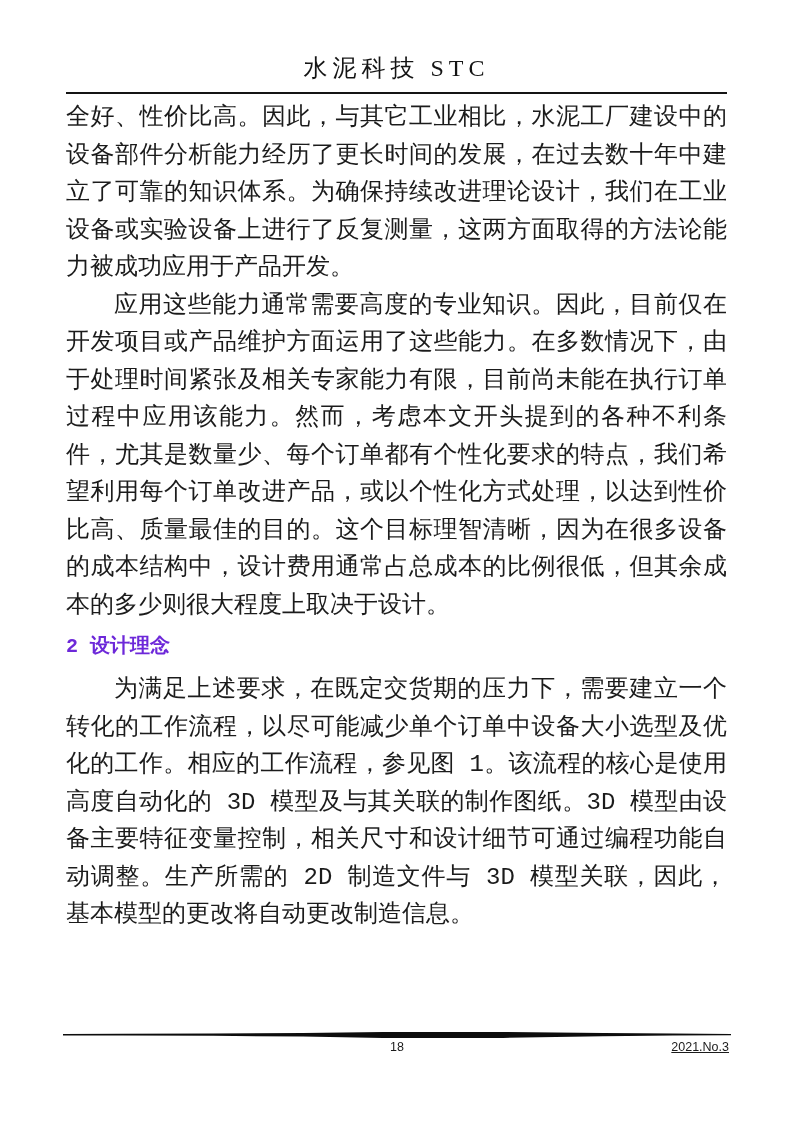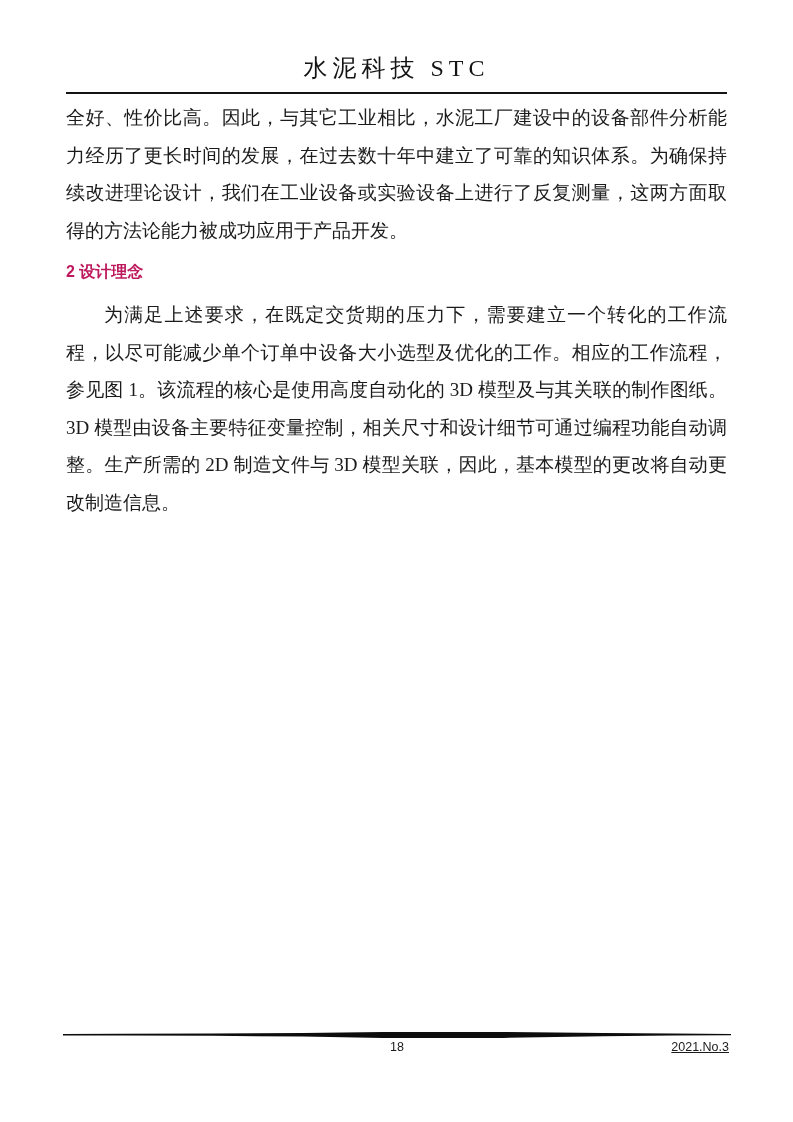--- a/index.html
+++ b/index.html
@@ -25,32 +25,33 @@
     white-space: nowrap;
   }
   .header-rule {
     height: 0;
     border-top: 2px solid #141414;
     margin-top: 6px;
   }
   main { padding-top: 5px; }
   .body-para {
     margin: 0;
-    font-size: 19px;
+    font-size: 24px;
     line-height: 37.5px;
     text-align: justify;
     text-indent: 2em;
     word-break: break-word;
+    font-family: Liberation Mono, monospace;
   }
   .body-para.no-indent { text-indent: 0; }
   .section-heading {
-    font-family: Liberation Sans, sans-serif;
-    font-size: 16px;
+    font-family: Liberation Mono, monospace;
+    font-size: 20px;
     font-weight: 700;
-    color: #be185d;
+    color: #6d28d9;
     line-height: 28px;
     margin: 9px 0 10px 0;
   }
   footer {
     position: absolute;
     left: 63px;
     right: 62px;
     top: 1031px;
   }
   .footer-rule-svg {
@@ -82,20 +83,21 @@
 
 <div class="page">
 
   <header>
     <div class="journal-title">水泥科技 STC</div>
     <div class="header-rule"></div>
   </header>
 
   <main>
     <p class="body-para no-indent">全好、性价比高。因此，与其它工业相比，水泥工厂建设中的设备部件分析能力经历了更长时间的发展，在过去数十年中建立了可靠的知识体系。为确保持续改进理论设计，我们在工业设备或实验设备上进行了反复测量，这两方面取得的方法论能力被成功应用于产品开发。</p>
+    <p class="body-para">应用这些能力通常需要高度的专业知识。因此，目前仅在开发项目或产品维护方面运用了这些能力。在多数情况下，由于处理时间紧张及相关专家能力有限，目前尚未能在执行订单过程中应用该能力。然而，考虑本文开头提到的各种不利条件，尤其是数量少、每个订单都有个性化要求的特点，我们希望利用每个订单改进产品，或以个性化方式处理，以达到性价比高、质量最佳的目的。这个目标理智清晰，因为在很多设备的成本结构中，设计费用通常占总成本的比例很低，但其余成本的多少则很大程度上取决于设计。</p>
 
     <h2 class="section-heading">2 设计理念</h2>
 
     <p class="body-para">为满足上述要求，在既定交货期的压力下，需要建立一个转化的工作流程，以尽可能减少单个订单中设备大小选型及优化的工作。相应的工作流程，参见图 1。该流程的核心是使用高度自动化的 3D 模型及与其关联的制作图纸。3D 模型由设备主要特征变量控制，相关尺寸和设计细节可通过编程功能自动调整。生产所需的 2D 制造文件与 3D 模型关联，因此，基本模型的更改将自动更改制造信息。</p>
   </main>
 
   <footer>
     <svg class="footer-rule-svg" viewBox="0 0 668 8" preserveAspectRatio="none" aria-hidden="true">
       <path fill="#0d0d0d" d="
         M0,3.1 L60,2.8 L150,2.4 L240,2.0 L320,1.0 L440,1.0 L540,2.0 L610,2.5 L668,3.0

